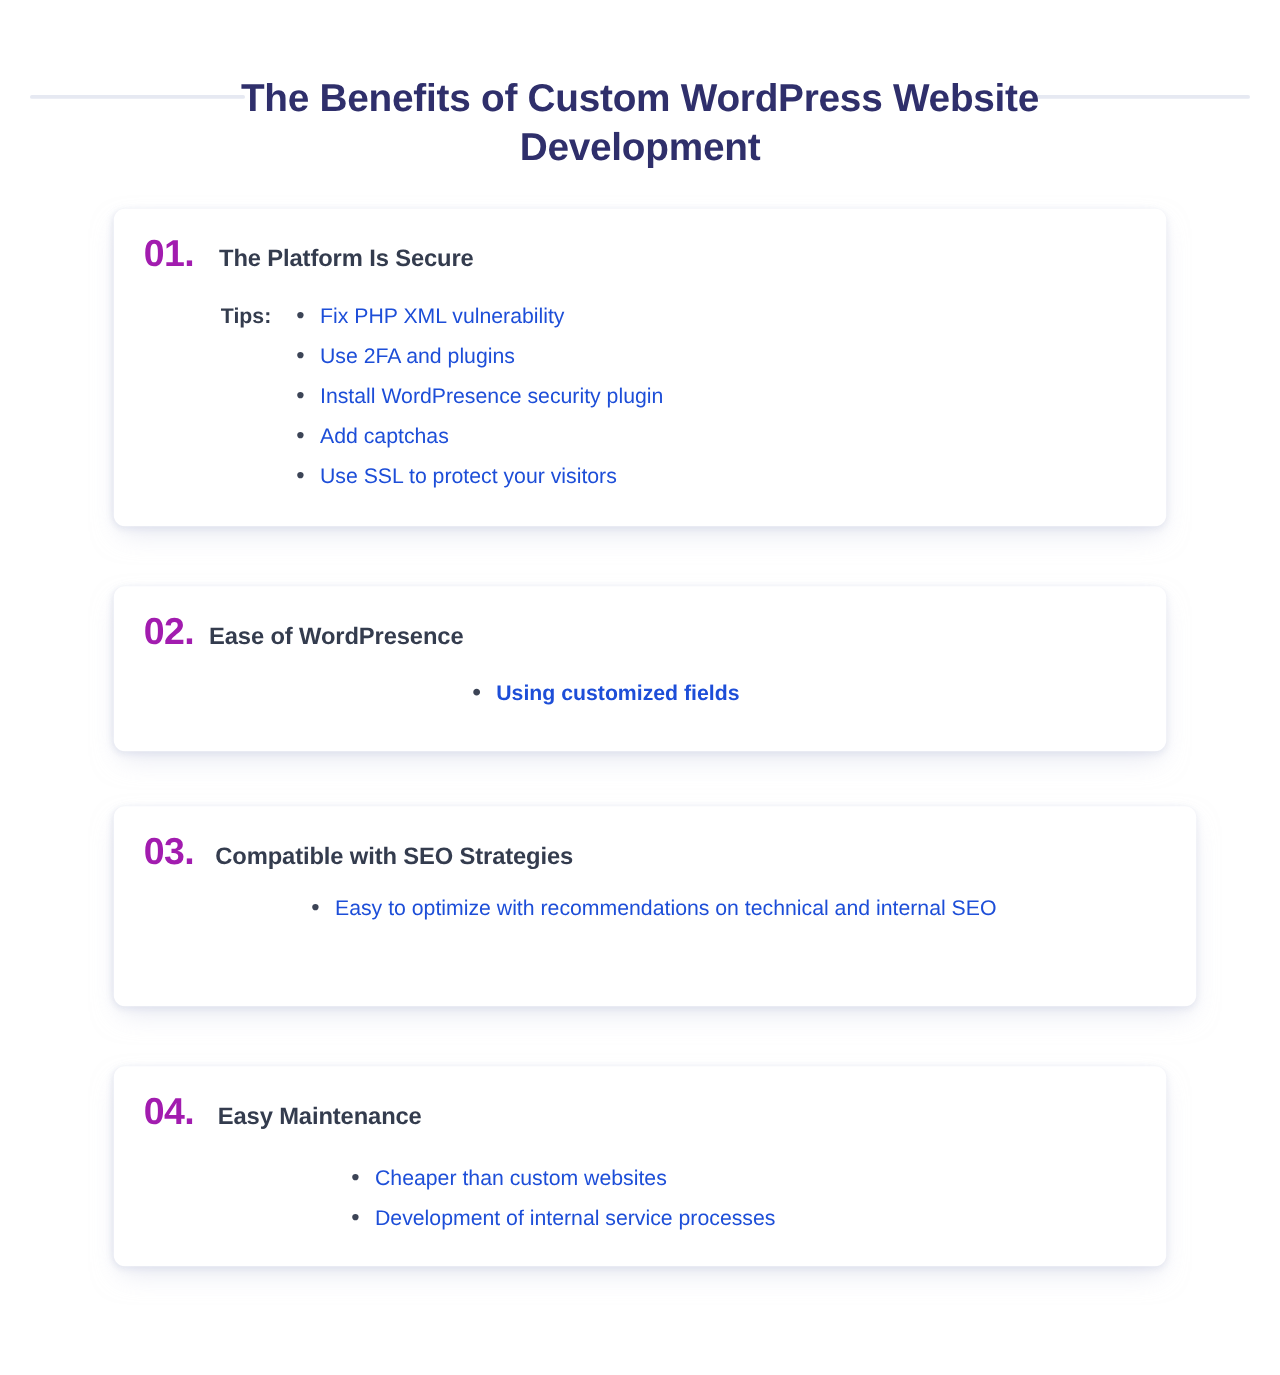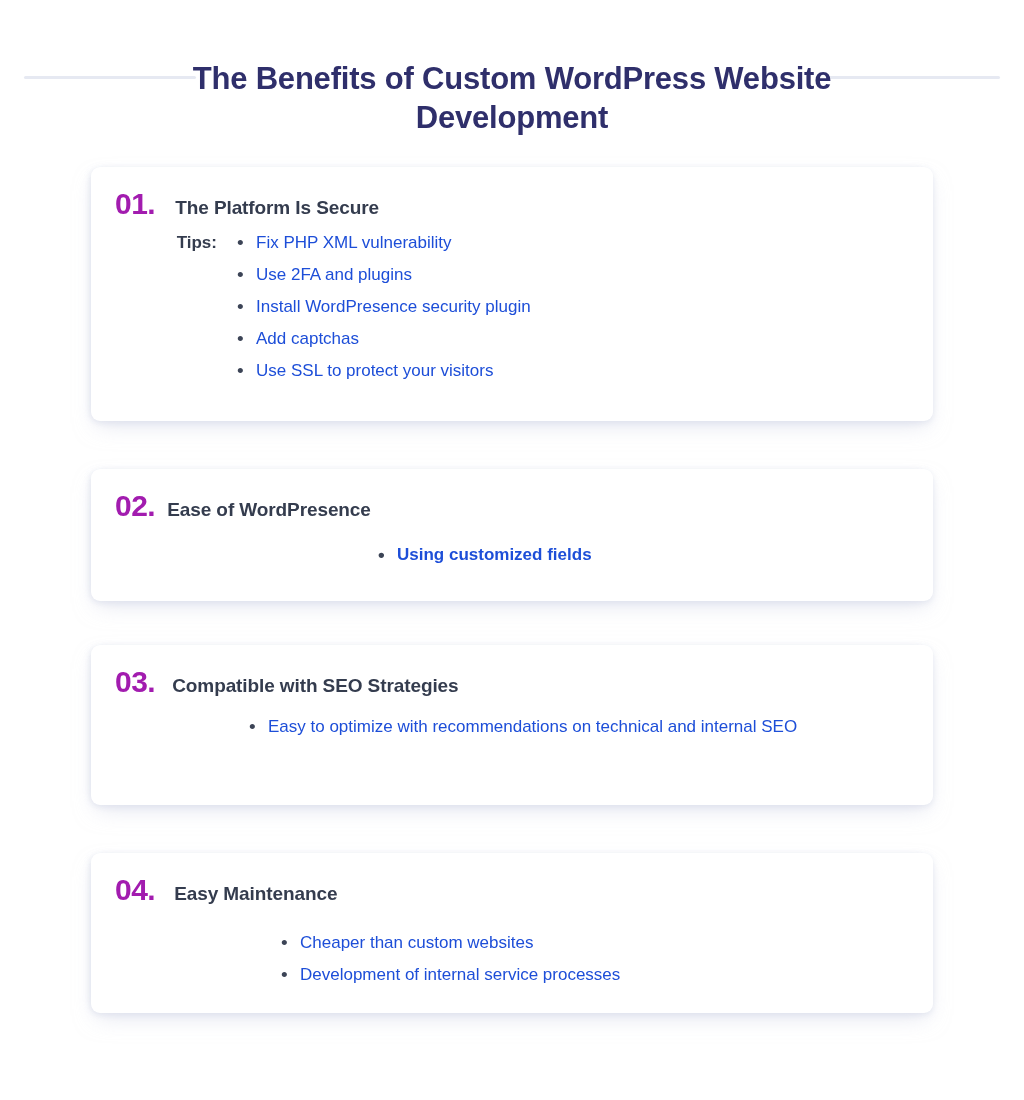--- a/index.html
+++ b/index.html
@@ -59,21 +59,21 @@
     left: 91px;
     width: 842px;
     background: #ffffff;
     border-radius: 9px;
     box-shadow: 0 10px 22px -6px rgba(205, 210, 228, 0.55),
                 0 2px 6px rgba(205, 210, 228, 0.40),
                 -3px 0 8px -4px rgba(205, 210, 228, 0.45);
   }
   #card-1 { top: 167px; height: 254px; }
   #card-2 { top: 469px; height: 132px; }
-  #card-3 { top: 645px; height: 160px; }
+  #card-3 { top: 645px; height: 160px; padding-left: 24px; }
   #card-4 { top: 853px; height: 160px; }
 
   .card-head {
     position: absolute;
     left: 0;
     top: 0;
     display: flex;
     align-items: baseline;
   }
   .card-number {
@@ -97,21 +97,21 @@
   #card-2 .card-number { margin-right: 12px; }
   #card-3 .card-head { left: 24px; top: 22px; }
   #card-3 .card-number { margin-right: 17px; }
   #card-4 .card-head { left: 24px; top: 22px; }
   #card-4 .card-number { margin-right: 19px; }
 
   
   .tips-row {
     position: absolute;
     left: 24px;
-    top: 60px;
+    top: 70px;
     display: flex;
     align-items: flex-start;
   }
   .tips-label {
     width: 122px;
     text-align: right;
     padding-right: 20px;
     font-size: 17px;
     font-weight: 700;
     color: #343c4e;

